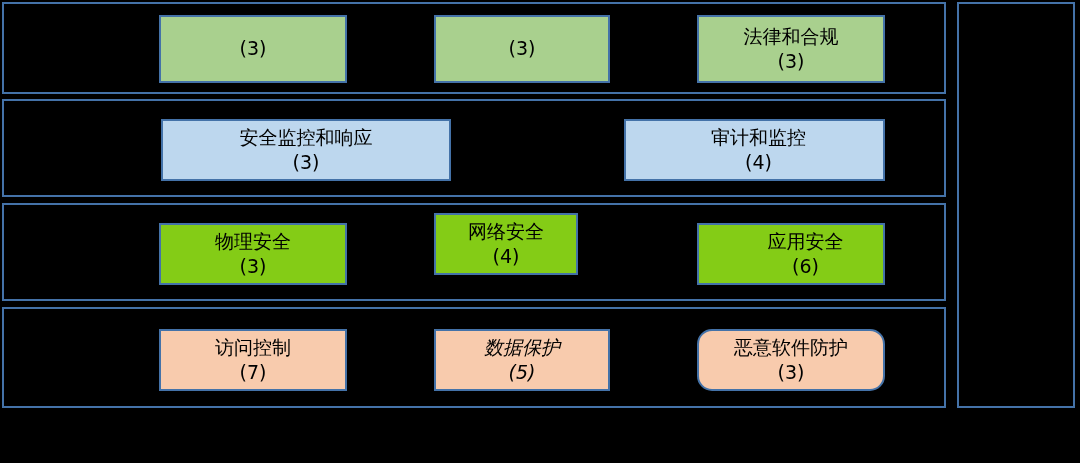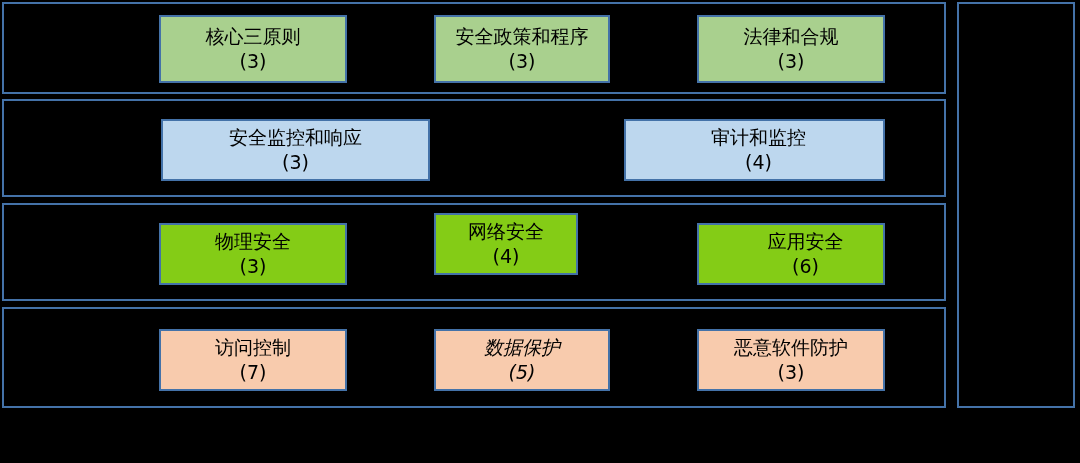--- a/index.html
+++ b/index.html
@@ -71,34 +71,32 @@
   .fill-yellow { background: #84cc16; }
   .fill-peach  { background: #F8CBAD; }
 </style>
 </head>
 <body>
 
 <div id="diagram-canvas">
 
   <div class="layer-row row-0">
       <div class="node-box fill-green" style="left: 155px; top: 11px; width: 188px; height: 68px;">
-        <span class="node-label">核心三原则</span>
         <span class="node-count">(3)</span>
       </div>
       <div class="node-box fill-green" style="left: 430px; top: 11px; width: 176px; height: 68px;">
-        <span class="node-label">安全政策和程序</span>
         <span class="node-count">(3)</span>
       </div>
       <div class="node-box fill-green" style="left: 693px; top: 11px; width: 188px; height: 68px;">
         <span class="node-label">法律和合规</span>
         <span class="node-count">(3)</span>
       </div>
     </div>
   <div class="layer-row row-1">
-      <div class="node-box fill-blue" style="left: 157px; top: 18px; width: 269px; height: 62px;">
+      <div class="node-box fill-blue" style="left: 157px; top: 18px; width: 290px; height: 62px;">
         <span class="node-label">安全监控和响应</span>
         <span class="node-count">(3)</span>
       </div>
       <div class="node-box fill-blue" style="left: 620px; top: 18px; width: 261px; height: 62px; padding-left: 8px;">
         <span class="node-label">审计和监控</span>
         <span class="node-count">(4)</span>
       </div>
     </div>
   <div class="layer-row row-2">
       <div class="node-box fill-yellow" style="left: 155px; top: 18px; width: 188px; height: 62px;">
@@ -116,21 +114,21 @@
     </div>
   <div class="layer-row row-3">
       <div class="node-box fill-peach" style="left: 155px; top: 20px; width: 188px; height: 62px; text-align: right;">
         <span class="node-label">访问控制</span>
         <span class="node-count">(7)</span>
       </div>
       <div class="node-box fill-peach" style="left: 430px; top: 20px; width: 176px; height: 62px; font-style: italic;">
         <span class="node-label">数据保护</span>
         <span class="node-count">(5)</span>
       </div>
-      <div class="node-box fill-peach" style="left: 693px; top: 20px; width: 188px; height: 62px;">
+      <div class="node-box fill-peach" style="left: 693px; top: 20px; width: 188px; height: 62px; border-radius: 15px;">
         <span class="node-label">恶意软件防护</span>
         <span class="node-count">(3)</span>
       </div>
     </div>
 
   <div id="side-panel"></div>
 
 </div>
 
 </body></html>

